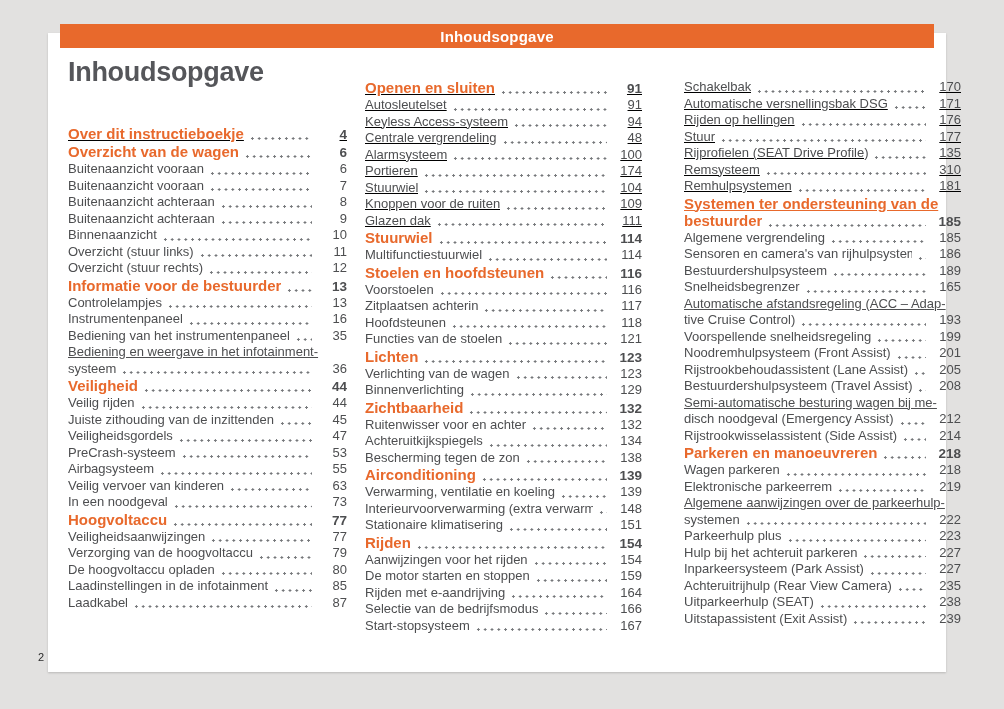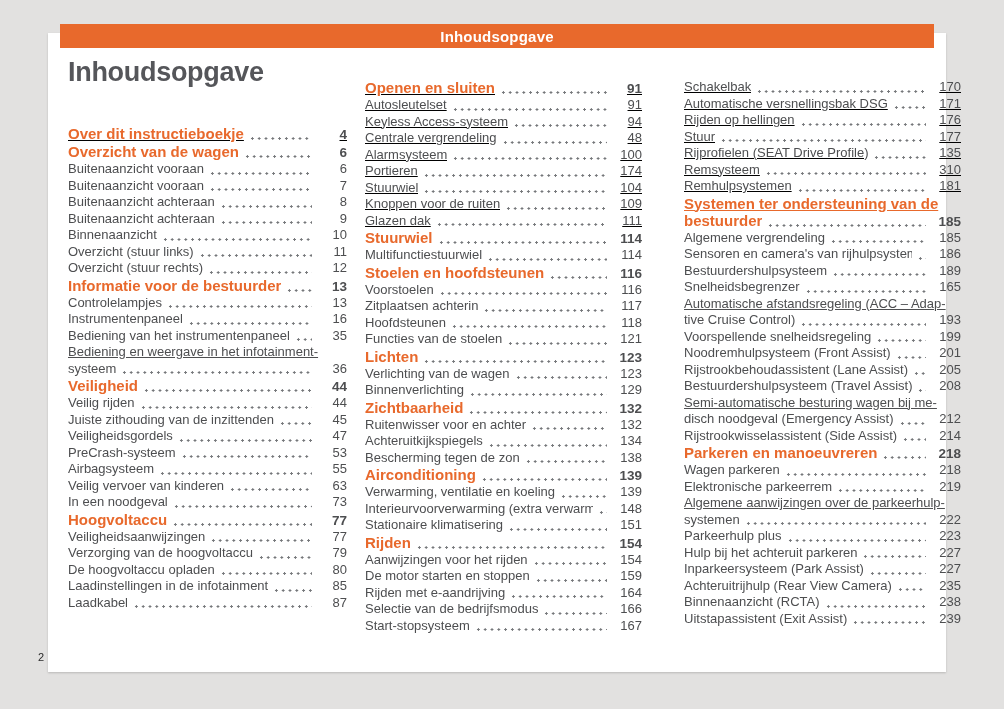--- a/index.html
+++ b/index.html
@@ -711,21 +711,21 @@
         </div>
         <div class="e-wrap">
           <div class="e row">
             <span class="lbl">Achteruitrijhulp (Rear View Camera)</span>
             <span class="dots"></span>
             <span class="pg">235</span>
           </div>
         </div>
         <div class="e-wrap">
           <div class="e row">
-            <span class="lbl">Binnenaanzicht (RCTA)</span>
+            <span class="lbl">Uitparkeerhulp (SEAT)</span>
             <span class="dots"></span>
             <span class="pg">238</span>
           </div>
         </div>
         <div class="e-wrap">
           <div class="e row">
             <span class="lbl">Uitstapassistent (Exit Assist)</span>
             <span class="dots"></span>
             <span class="pg">239</span>
           </div>

